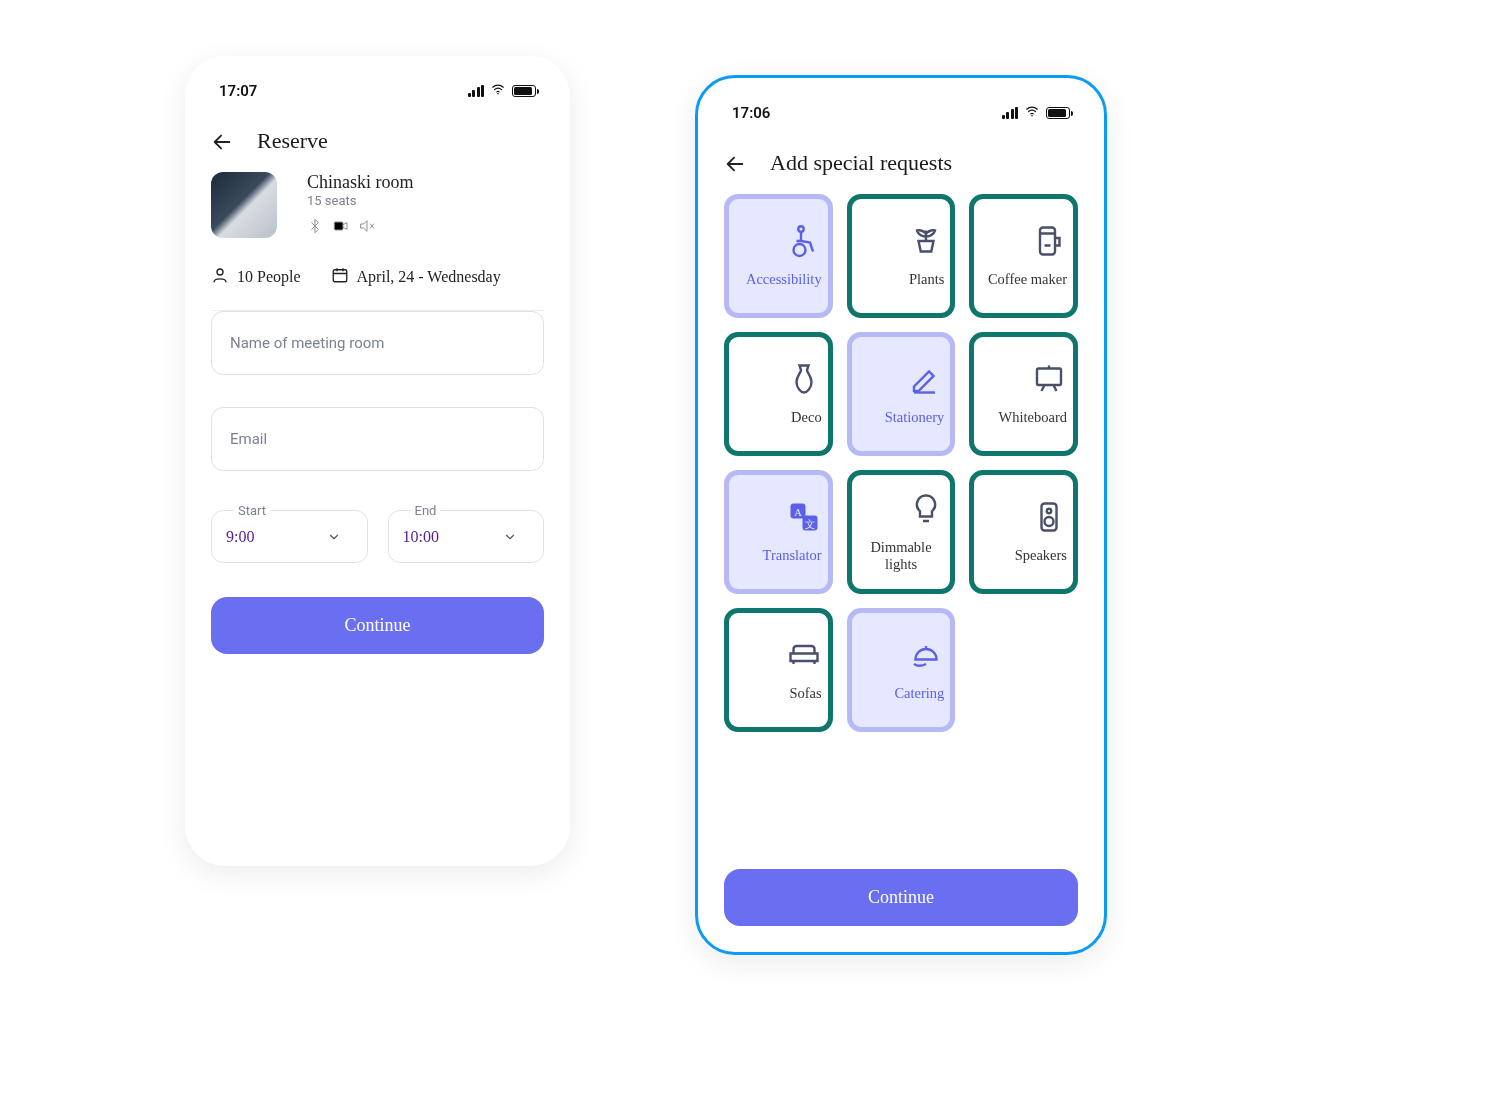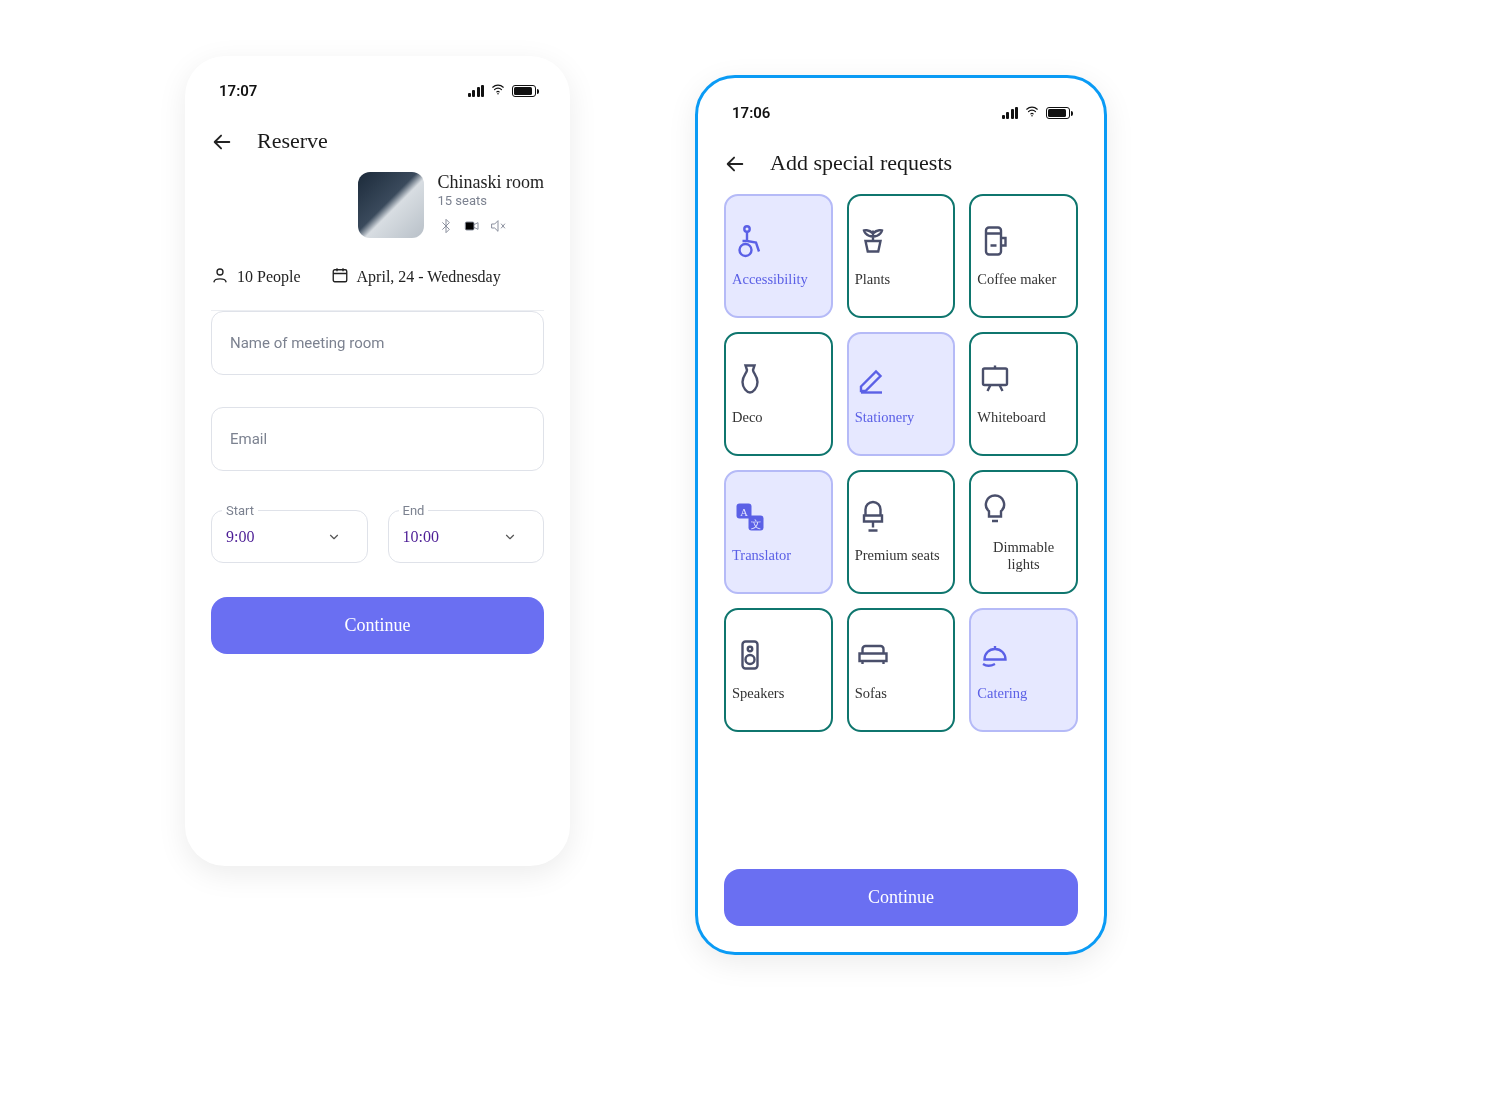--- a/index.html
+++ b/index.html
@@ -62,21 +62,21 @@
     display: flex; align-items: center; gap: 24px;
     font-family: Georgia, serif;
     font-size: 22px;
     font-weight: 500;
     color: #1a1a1a;
     margin: 14px 0 18px 0;
   }
   .back-arrow { width: 22px; height: 20px; cursor:pointer; }
   
   
-  .room-block { display:flex; gap: 14px; margin-bottom: 18px; justify-content: flex-end; }
+  .room-block { display:flex; gap: 30px; margin-bottom: 18px; }
   .room-thumb {
     width: 66px; height: 66px; border-radius: 12px;
     background: linear-gradient(135deg, #1c2a3a 0%, #3a4a5c 45%, #d8dde2 55%, #b8c0c8 100%);
     flex-shrink: 0;
   }
   .room-meta .room-name {
     font-family: Georgia, serif; font-size: 18px; color:#222;
   }
   .room-meta .room-seats {
     font-size: 13px; color: #7c8290; 
@@ -105,21 +105,21 @@
     background:#fff;
   }
   .time-row { display:flex; gap: 20px; }
   .time-group { flex:1; }
   .time-label-fieldset {
     border: 1px solid #dfe2e9; border-radius: 12px;
     padding: 0;
     position: relative;
   }
   .time-label-fieldset legend {
-    font-size: 13px; color:#7c8290; padding: 0 4px; margin-left: 10px;
+    font-size: 13px; color:#7c8290; padding: 0 4px; margin-left: 22px;
   }
   .time-select {
     padding: 10px 26px 16px 14px;
     display:flex; justify-content:space-between; align-items:center;
     font-family: Georgia, serif; font-size: 16px; color:#4c1d95;
     cursor:pointer;
   }
   .time-select svg { width:14px;height:14px;stroke:#555; }
   
   .continue-btn {
@@ -141,26 +141,26 @@
     width: auto;
   }
   
   
   .req-grid {
     display: grid;
     grid-template-columns: repeat(3, 1fr);
     gap: 14px;
   }
   .req-card {
-    border: 2px solid #0f766e;
+    border: 5px solid #0f766e;
     border-radius: 14px;
     height: 124px;
     display: flex;
     flex-direction: column;
-    align-items: flex-start;
+    align-items: flex-end;
     justify-content: center;
     gap: 12px;
     font-family: Georgia, serif;
     font-size: 14.5px;
     color: #333;
     cursor: pointer;
     background:#fff;
     text-align:center;
     padding: 6px;
     line-height:1.2;
@@ -369,28 +369,20 @@
             <text x="8" y="11" text-anchor="middle" font-size="7" fill="#e6e8ff" stroke="none">A</text>
             <rect x="11" y="11" width="10" height="10" rx="2" fill="currentColor" stroke="none"></rect>
             <text x="16" y="19" text-anchor="middle" font-size="7" fill="#e6e8ff" stroke="none">文</text>
           </svg>
       </span>
       <span>Translator</span>
     </div>
     <div class="req-card">
       <span class="req-icon">
         <svg viewBox="0 0 24 24">
-            <path d="M7 11V7a5 5 0 0110 0v4M6 11h12v4H6zM12 15v4M9 21h6"></path>
-          </svg>
-      </span>
-      <span>Premium seats</span>
-    </div>
-    <div class="req-card">
-      <span class="req-icon">
-        <svg viewBox="0 0 24 24">
             <path d="M12 3a6 6 0 00-4 10.5V17h8v-3.5A6 6 0 0012 3zM10 20h4"></path>
           </svg>
       </span>
       <span>Dimmable lights</span>
     </div>
     <div class="req-card">
       <span class="req-icon">
         <svg viewBox="0 0 24 24">
             <rect x="7" y="3" width="10" height="18" rx="2"></rect>
             <circle cx="12" cy="8" r="1.5"></circle>

